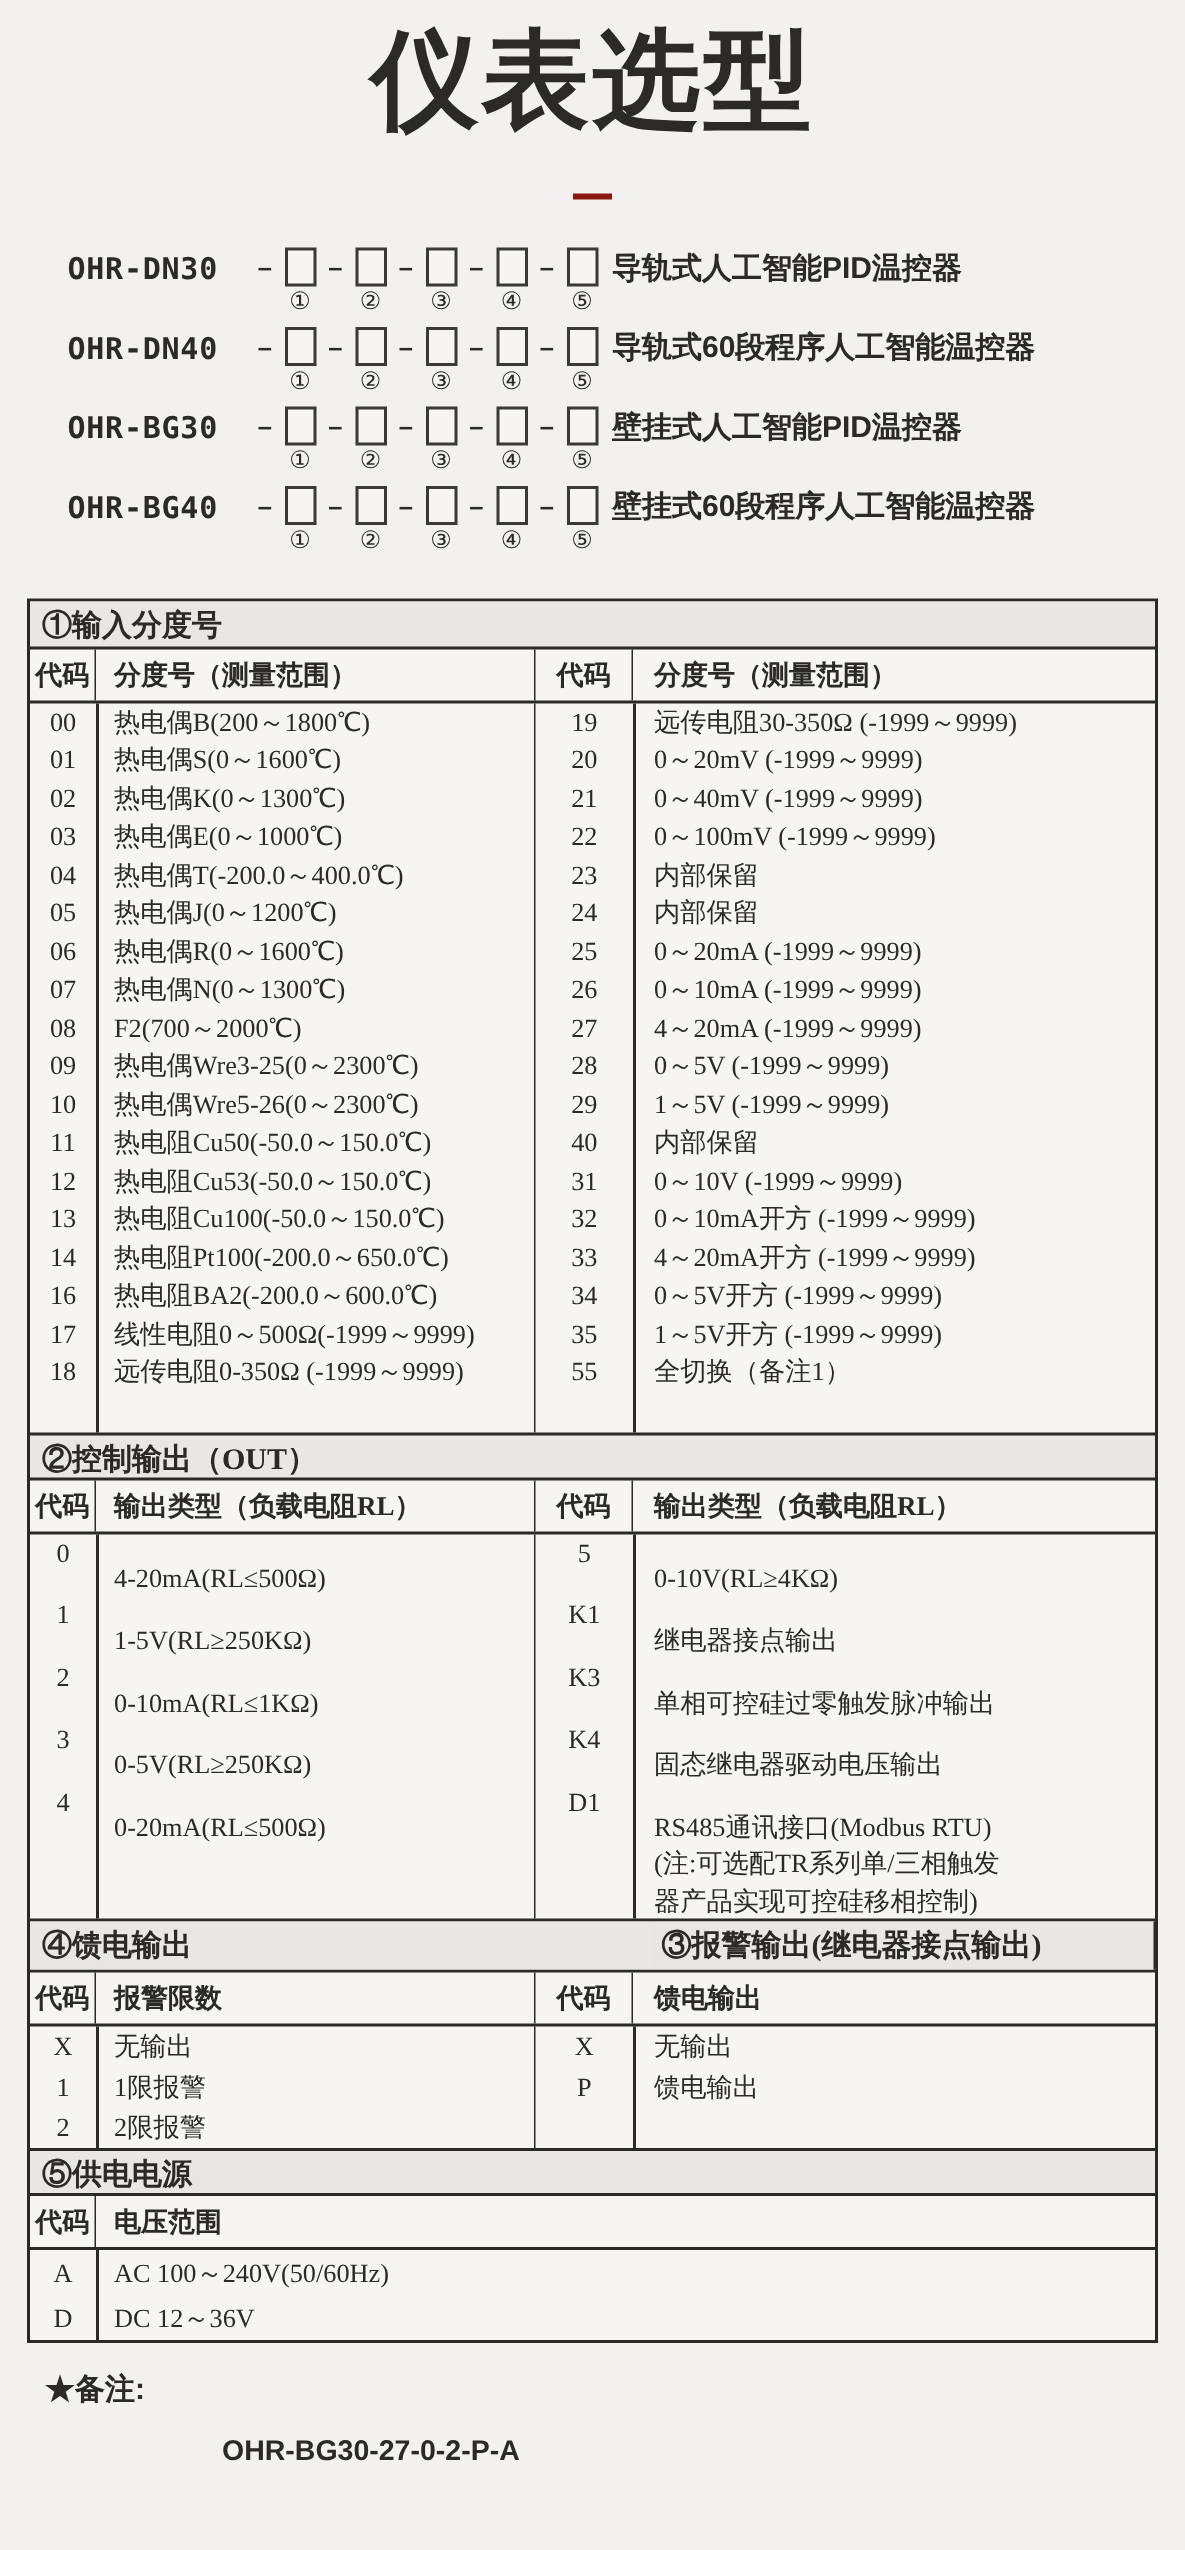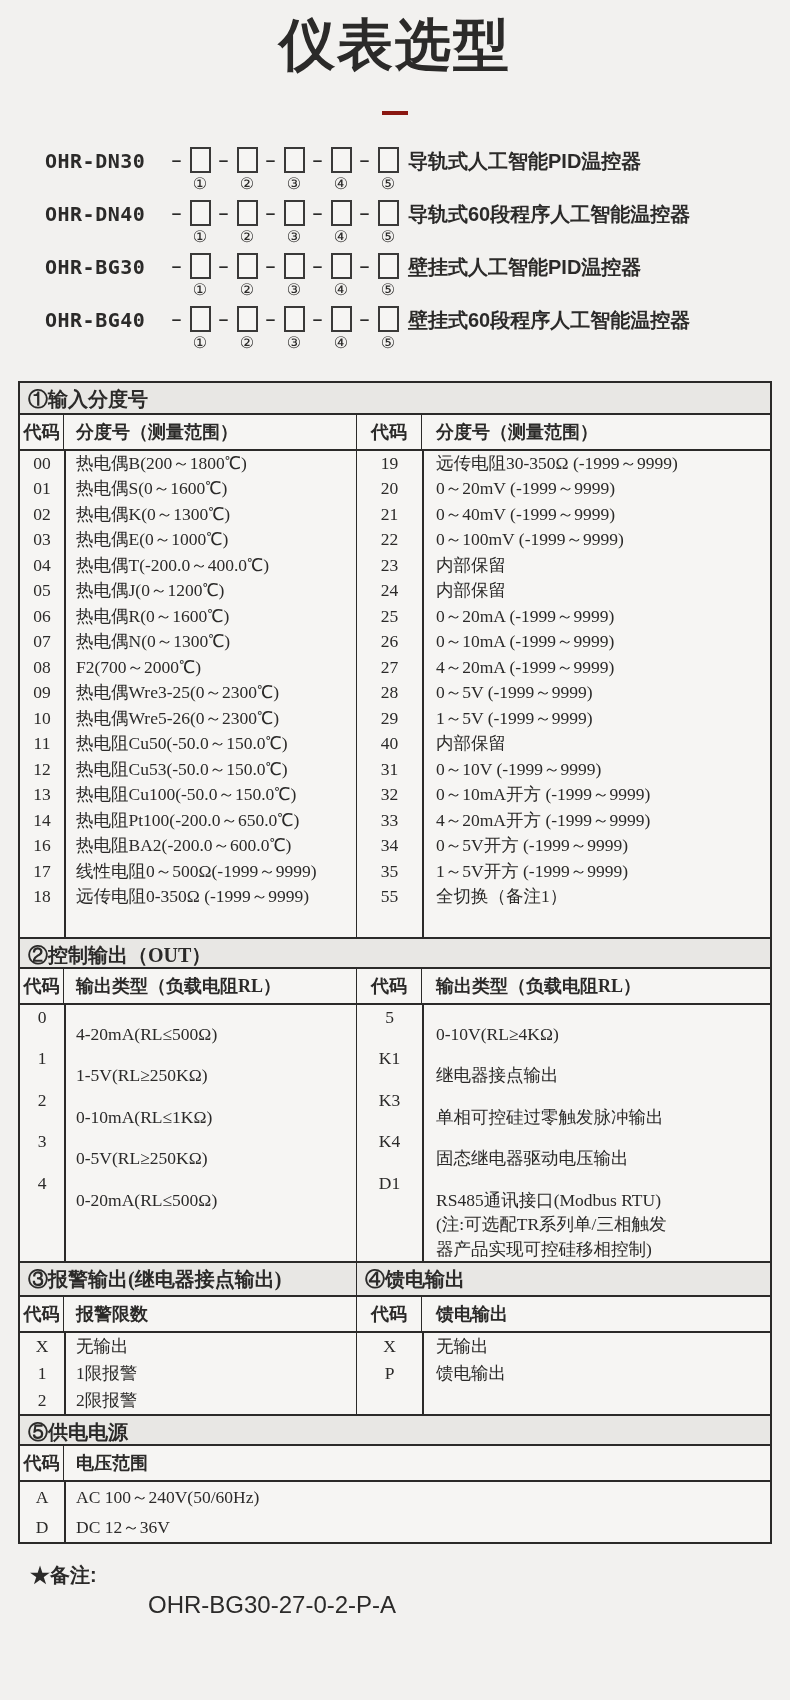--- a/index.html
+++ b/index.html
@@ -8,21 +8,21 @@
     height:1700px;
     background:#f2f1ef;
     color:#2b2a29;
     font-family:"Liberation Sans", sans-serif;
     overflow:hidden;
   }
   
   .title {
     margin-top:14px;
     text-align:center;
-    font-size:56px;
+    font-size:72px;
     line-height:1.12;
     font-weight:bold;
     letter-spacing:2px;
   }
   .title-dash {
     width:26px; height:4px;
     margin:34px auto 0;
     background:#8a1711;
   }
   
@@ -104,21 +104,21 @@
   .s5-body::after {
     content:""; position:absolute; top:0; bottom:0; left:44px;
     width:1.5px; background:#2b2a29;
   }
   .s5-body .trow { height:30px; line-height:30px; }
   .ch-desc-full { flex:1; padding-left:12px; }
   
   .notes { margin:18px 0 0 30px; font-family:"Liberation Sans", sans-serif; }
   .notes-title { font-size:20px; font-weight:bold; line-height:26px; }
   .note-line { font-size:19px; line-height:30px; margin-top:2px; font-weight:500; }
-  .note-extra { font-size:24px; line-height:30px; margin-top:2px; padding-left:118px; font-weight:400; }
+  .note-extra { font-size:19px; line-height:30px; margin-top:14px; padding-left:118px; font-weight:700; }
 </style>
 </head>
 <body>
 
 <div>
 
   <h1 class="title">仪表选型</h1>
   <div class="title-dash"></div>
 
   <div class="models">
@@ -455,22 +455,22 @@
             <div class="tdesc">RS485通讯接口(Modbus RTU)
 (注:可选配TR系列单/三相触发
 器产品实现可控硅移相控制)</div>
           </div>
           </div>
       </div>
     </section>
 
     <section>
       <div class="sec-header-pair">
+        <div class="sh sh-right">④馈电输出</div>
         <div class="sh sh-left">③报警输出(继电器接点输出)</div>
-        <div class="sh sh-right">④馈电输出</div>
       </div>
       <div class="col-row">
         <div class="ch ch-code">代码</div>
         <div class="ch ch-desc-l">报警限数</div>
         <div class="ch ch-code-r">代码</div>
         <div class="ch ch-desc-r">馈电输出</div>
       </div>
       <div class="halves s34-body">
         <div class="half half-left">
             <div class="trow">

